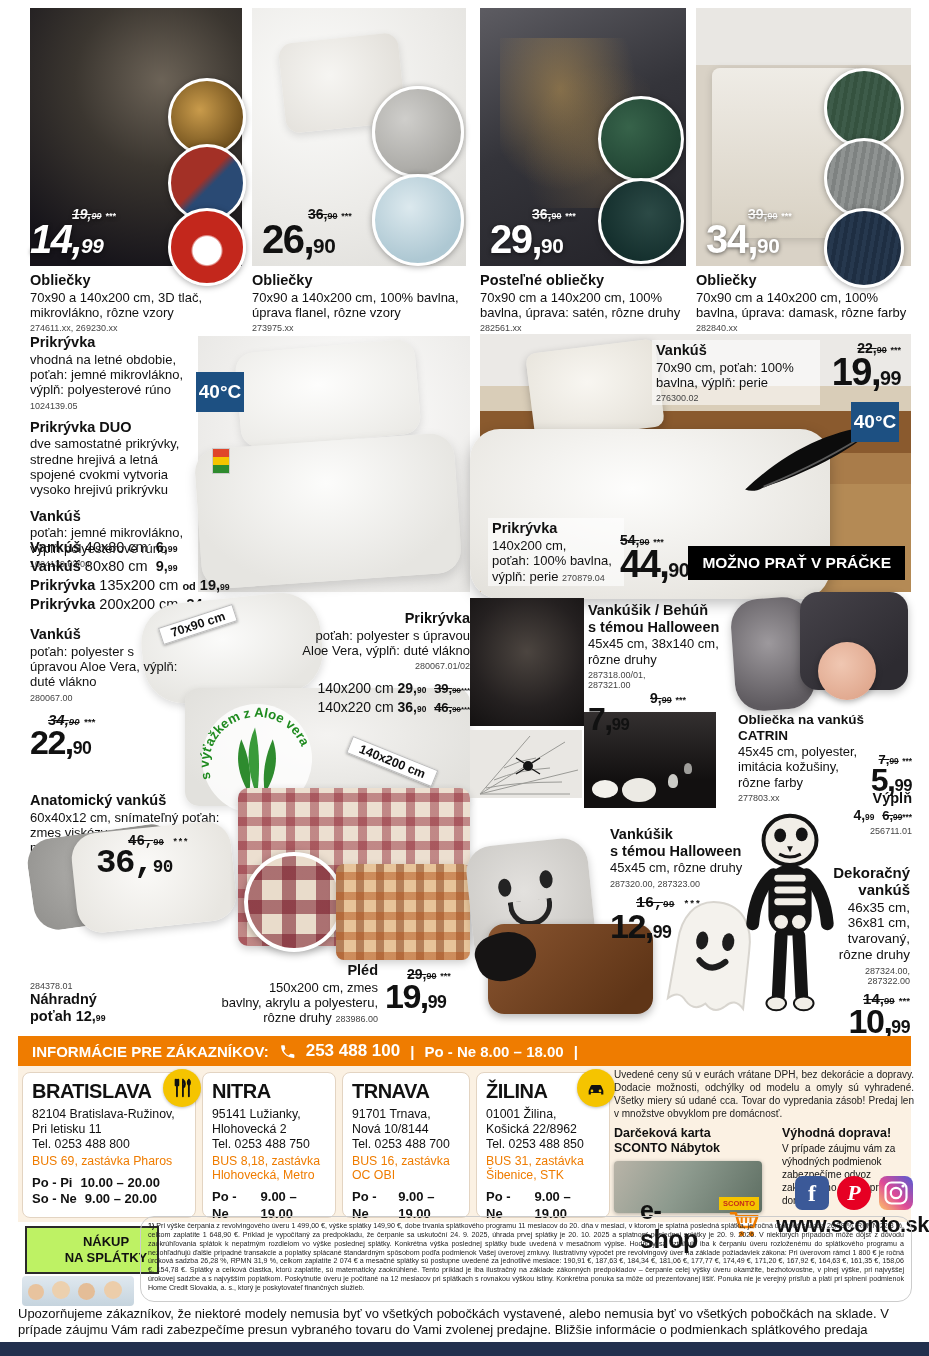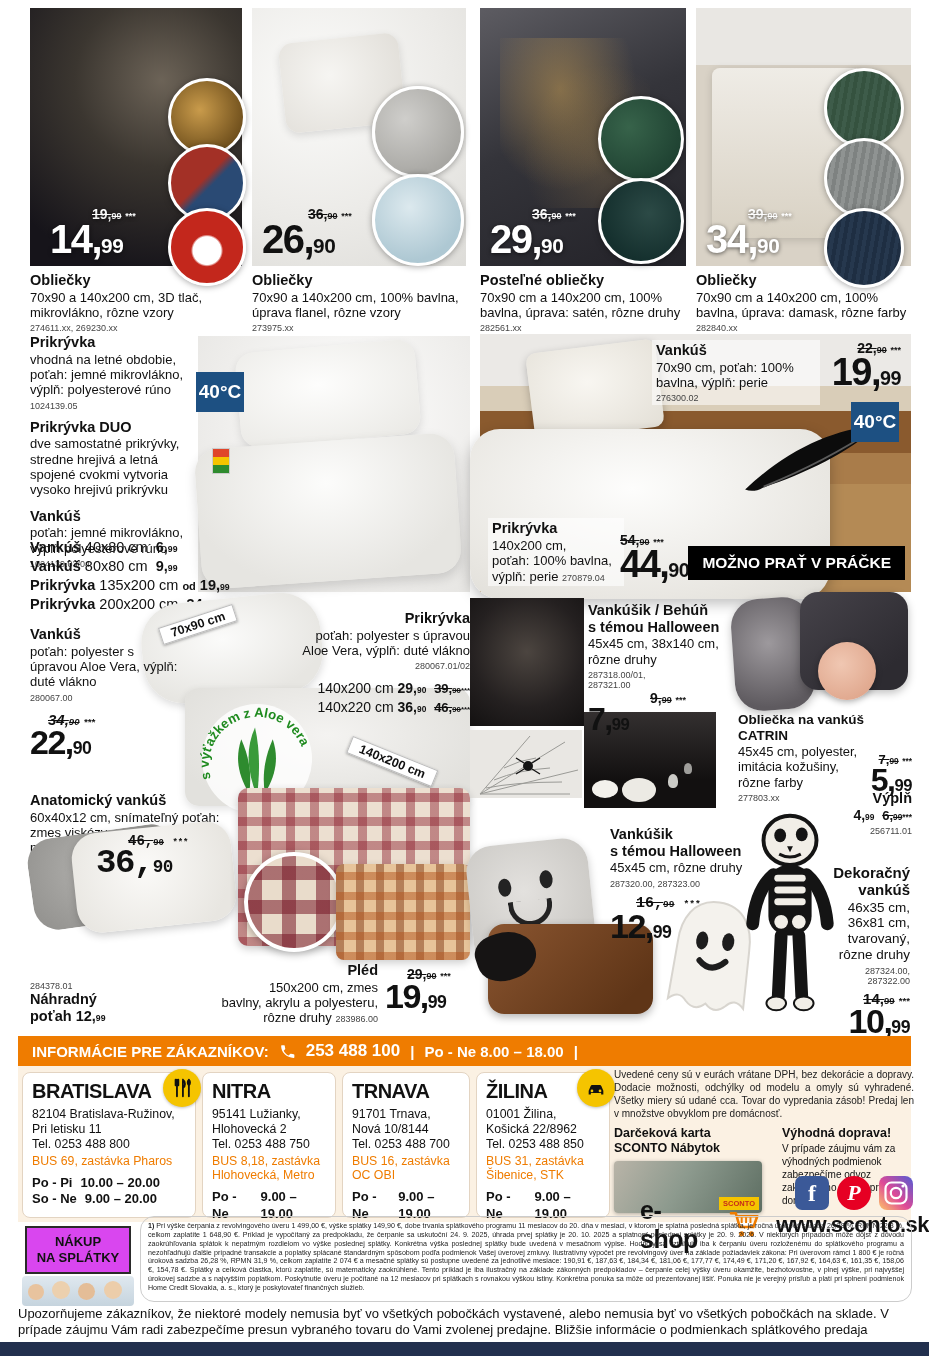--- a/index.html
+++ b/index.html
@@ -44,21 +44,21 @@
 </style>
 </head>
 <body>
 
 <div class="page">
 
   <div class="img" style="left:30px;top:8px;width:212px;height:258px;background:radial-gradient(circle at 62% 28%,#6c6357 0%,#3b3630 38%,#16141a 85%);">
     <div class="swatch" style="left:138px;top:70px;width:72px;height:72px;background:radial-gradient(circle at 40% 40%,#c99b4b,#6f4f1c 75%);"></div>
     <div class="swatch" style="left:138px;top:136px;width:72px;height:72px;background:linear-gradient(135deg,#a33026 0 45%,#2a4a74 55%);"></div>
     <div class="swatch" style="left:138px;top:200px;width:72px;height:72px;background:radial-gradient(circle at 50% 55%,#fff 0 26%,#c3271c 30%);"></div>
-    <div class="abs" style="left:20px;bottom:10px;">
+    <div class="abs" style="left:0;bottom:10px;font-style:italic;">
       <div class="old white" style="margin-left:42px;"><span class="n">19,</span><sup class="n">99</sup> <sup>***</sup></div>
       <div class="big white" style="font-size:40px;"><span>14,</span><sup>99</sup></div>
     </div>
   </div>
   <div class="abs" style="left:30px;top:272px;width:208px;">
     <div class="ptitle">Obliečky</div>
     <div class="pdesc">70x90 a 140x200 cm, 3D tlač, mikrovlákno, rôzne vzory</div>
     <div class="sku">274611.xx, 269230.xx</div>
   </div>
 
@@ -464,21 +464,21 @@
     <span style="font-weight:bold;font-size:25px;letter-spacing:-.5px;">e-shop</span>
     <svg style="width:36px;height:30px;" viewBox="0 0 36 30">
       <path d="M2 3 h5 l4 14 h14 l4-11 H10" fill="none" stroke="#ef7c00" stroke-width="2.6" stroke-linejoin="round" stroke-linecap="round"></path>
       <path d="M13 7 v6 M17.5 7 v6 M22 7 v6" stroke="#ef7c00" stroke-width="2"></path>
       <circle cx="13" cy="24" r="2.6" fill="#ef7c00"></circle>
         <circle cx="23" cy="24" r="2.6" fill="#ef7c00"></circle>
     </svg>
     <span style="font-weight:bold;font-size:22px;letter-spacing:-.5px;">www.sconto.sk</span>
   </div>
 
-  <div class="abs" style="left:25px;top:1226px;width:102px;height:44px;border:2.5px solid #2a2a2a;display:flex;flex-direction:column;align-items:center;justify-content:center;font-weight:bold;font-size:13px;line-height:1.25;background:#d946ef;">
+  <div class="abs" style="left:25px;top:1226px;width:102px;height:44px;border:2.5px solid #2a2a2a;display:flex;flex-direction:column;align-items:center;justify-content:center;font-weight:bold;font-size:13px;line-height:1.25;background:#bef264;padding-left:28px;">
     <span>NÁKUP</span>
       <span>NA SPLÁTKY</span>
   </div>
   <div class="img" style="left:22px;top:1276px;width:112px;height:30px;border-radius:4px;background:linear-gradient(#dfe8ef,#c6d4de);overflow:hidden;">
     <div class="abs" style="left:6px;top:8px;width:16px;height:16px;border-radius:50%;background:#e8c39e;"></div>
     <div class="abs" style="left:30px;top:5px;width:18px;height:18px;border-radius:50%;background:#ecd0ae;"></div>
     <div class="abs" style="left:56px;top:7px;width:17px;height:17px;border-radius:50%;background:#e4bd97;"></div>
     <div class="abs" style="left:82px;top:5px;width:18px;height:18px;border-radius:50%;background:#eccdaa;"></div>
   </div>
   <div class="abs fineprint" style="left:140px;top:1216px;width:772px;height:86px;border:1px solid #ccc;border-radius:14px;padding:5px 7px;box-sizing:border-box;overflow:hidden;">

